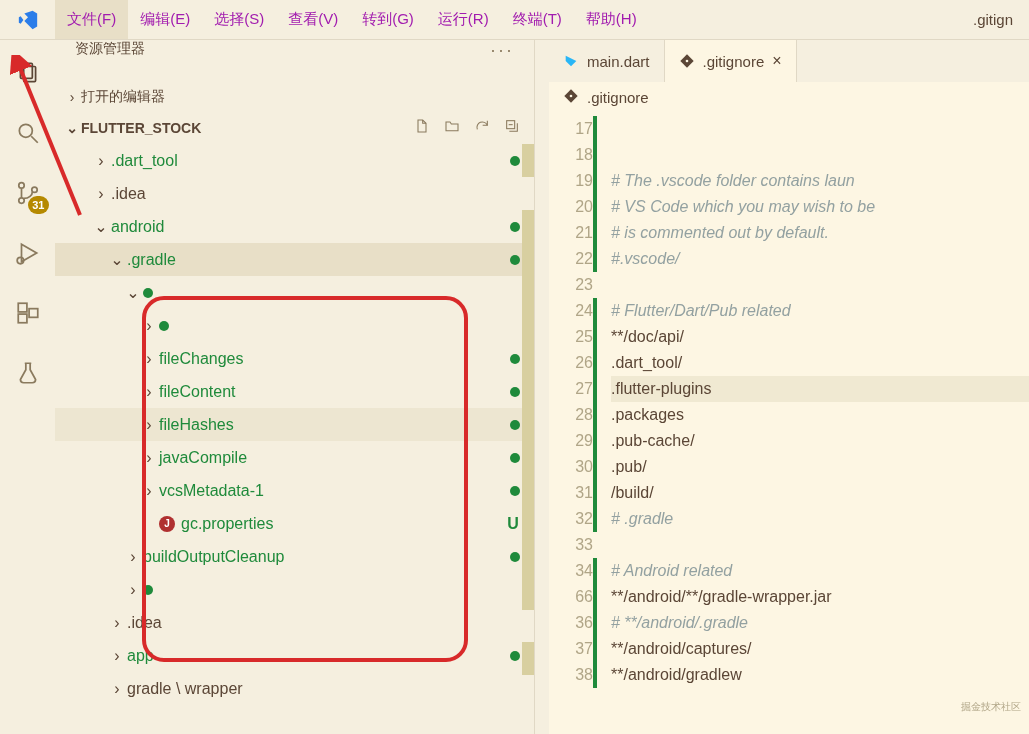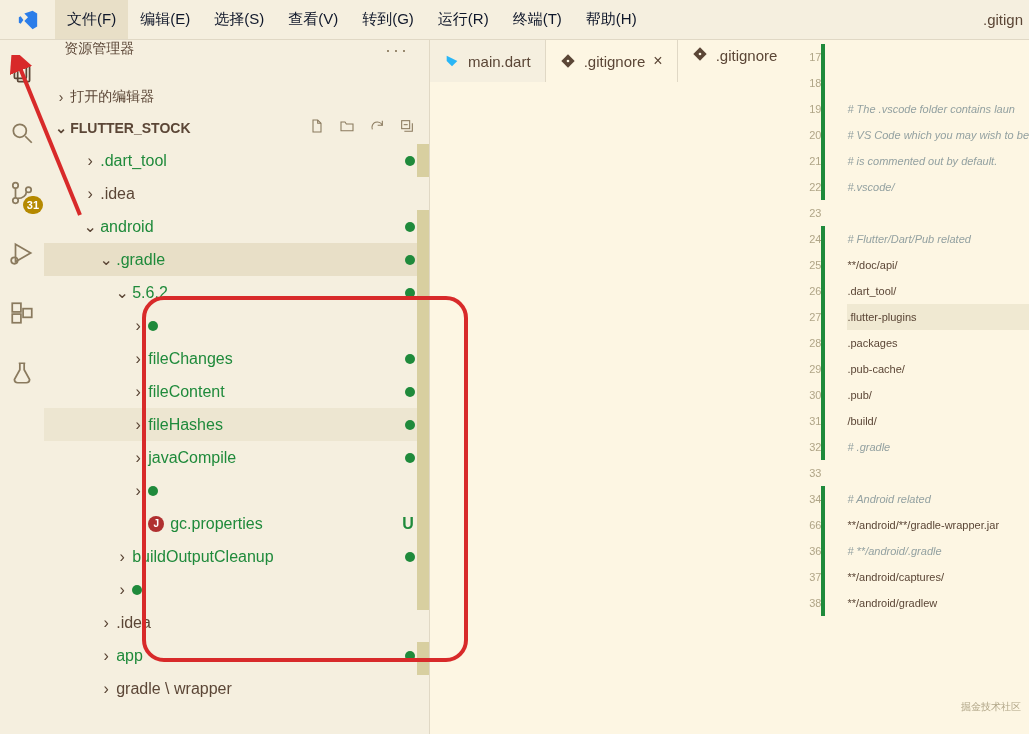--- a/index.html
+++ b/index.html
@@ -1,23 +1,23 @@
 <!DOCTYPE html>
 <html><head>
 <meta charset="utf-8">
 <style>
 * { margin: 0; padding: 0; box-sizing: border-box; font-family: "Segoe UI", -apple-system, sans-serif; }
 body { background: #f5efdf; color: #5b4636; width: 1029px; height: 734px; overflow: hidden; display: flex; flex-direction: column; }
 .titlebar { height: 40px; display: flex; align-items: center; background: #f5efdf; border-bottom: 1px solid #e0d8c5; }
 .logo { width: 55px; display: flex; align-items: center; justify-content: center; }
 .logo svg { width: 22px; height: 22px; }
 .menubar { display: flex; height: 100%; }
-.menu-item { padding: 5px 12px; display: flex; align-items: center; font-size: 15px; color: #0f172a; cursor: pointer; }
+.menu-item { padding: 5px 12px; display: flex; align-items: center; font-size: 15px; color: #a21caf; cursor: pointer; }
 .menu-item.active { background: #e8dfc7; }
-.title-right { margin-left: auto; padding-right: 6px; font-size: 15px; color: #5b4636; }
+.title-right { margin-left: auto; padding-right: 16px; font-size: 15px; color: #5b4636; }
 .main { flex: 1; display: flex; overflow: hidden; }
 .activitybar { width: 55px; background: #f5efdf; display: flex; flex-direction: column; align-items: center; padding-top: 18px; gap: 30px; position: relative; }
 .activity-icon { width: 30px; height: 30px; display: flex; align-items: center; justify-content: center; color: #8a7a5e; cursor: pointer; position: relative; }
 .activity-icon.active { color: #5b4636; }
 .badge { position: absolute; bottom: -6px; right: -6px; background: #b58900; color: #fff; font-size: 11px; border-radius: 10px; min-width: 20px; height: 18px; display: flex; align-items: center; justify-content: center; padding: 0 4px; font-weight: 600; }
 .sidebar { width: 480px; background: #f5efdf; border-right: 1px solid #e0d8c5; display: flex; flex-direction: column; }
 .sidebar-header { height: 42px; display: flex; align-items: flex-start; padding: 0 20px; font-size: 14px; color: #5b4636; justify-content: space-between; }
 .dots { font-size: 18px; color: #8a7a5e; cursor: pointer; letter-spacing: 2px; }
 .section-header { height: 30px; display: flex; align-items: center; padding-left: 8px; font-size: 14px; cursor: pointer; }
 .chev { width: 18px; display: inline-flex; justify-content: center; font-size: 14px; color: #5b4636; }
@@ -29,28 +29,28 @@
 .tree-row .label { flex: 1; white-space: nowrap; }
 .tree-row.git-new .label { color: #1f8a3b; }
 .tree-row.normal .label { color: #5b4636; }
 .tree-row.selected { background: #e8dfc7; }
 .tree-row.hover { background: #ede6d1; }
 .status-dot { width: 10px; height: 10px; border-radius: 50%; background: #1f8a3b; }
 .status-u { color: #1f8a3b; font-weight: 600; width: 14px; text-align: center; }
 .indent { display: inline-block; }
 .folder-chev { width: 20px; display: inline-flex; justify-content: center; color: #5b4636; }
 .tree-row .icon-j { width: 16px; height: 16px; border-radius: 50%; background: #b03030; color: #fff; font-size: 10px; display: inline-flex; align-items: center; justify-content: center; margin-right: 6px; font-weight: 700; }
-.editor { flex: 1; display: flex; background: #fdf6e3; }
+.editor { flex: 1; display: flex; flex-direction: column; background: #fdf6e3; margin-left: 14px; }
 .tabs { height: 42px; display: flex; align-items: stretch; background: #f5efdf; }
 .tab { display: flex; align-items: center; padding: 0 14px; gap: 8px; font-size: 15px; cursor: pointer; border-right: 1px solid #e0d8c5; }
 .tab.active { background: #fdf6e3; }
 .tab .close { font-size: 16px; color: #5b4636; }
 .tab-icon { width: 16px; height: 16px; display: inline-flex; align-items: center; justify-content: center; }
 .breadcrumb { height: 30px; display: flex; align-items: center; padding-left: 14px; gap: 8px; font-size: 15px; color: #5b4636; }
-.code { flex: 1; display: flex; font-family: Consolas, "Courier New", monospace; font-size: 11px; overflow: hidden; gap: 8px; }
+.code { flex: 1; display: flex; font-family: Consolas, "Courier New", monospace; font-size: 16px; overflow: hidden; }
 .gutter { width: 62px; text-align: right; padding-right: 18px; color: #b0a587; background: #fdf6e3; padding-top: 4px; position: relative; }
 .gutter .ln { height: 26px; line-height: 26px; position: relative; }
 .gutter .ln.changed::after { content: ""; position: absolute; right: -4px; top: 0; bottom: 0; width: 4px; background: #1f8a3b; }
 .codelines { flex: 1; padding-top: 4px; }
 .codelines .line { height: 26px; line-height: 26px; white-space: pre; color: #5b4636; }
 .codelines .line.comment { color: #93a1a1; font-style: italic; }
 .codelines .line.highlight { background: #f0e9d2; }
 .red-box { position: absolute; border: 4px solid #d82a2a; border-radius: 22px; pointer-events: none; }
 .arrow-svg { position: absolute; pointer-events: none; }
 .watermark { position: absolute; right: 8px; bottom: 20px; font-size: 10px; color: #b0a587; }
@@ -175,21 +175,20 @@
         </div>
         <div class="tree-row git-new selected">
           <span class="indent" style="width: 52px;"></span>
           <span class="folder-chev">⌄</span>
           <span class="label">.gradle</span>
           <span class="status-dot"></span>
         </div>
         <div class="tree-row git-new">
           <span class="indent" style="width: 68px;"></span>
           <span class="folder-chev">⌄</span>
-          <span class="label">5.6.2</span>
           <span class="status-dot"></span>
         </div>
         <div class="tree-row git-new">
           <span class="indent" style="width: 84px;"></span>
           <span class="folder-chev">›</span>
           <span class="status-dot"></span>
         </div>
         <div class="tree-row git-new">
           <span class="indent" style="width: 84px;"></span>
           <span class="folder-chev">›</span>
@@ -210,20 +209,21 @@
         </div>
         <div class="tree-row git-new">
           <span class="indent" style="width: 84px;"></span>
           <span class="folder-chev">›</span>
           <span class="label">javaCompile</span>
           <span class="status-dot"></span>
         </div>
         <div class="tree-row git-new">
           <span class="indent" style="width: 84px;"></span>
           <span class="folder-chev">›</span>
+          <span class="label">vcsMetadata-1</span>
           <span class="status-dot"></span>
         </div>
         <div class="tree-row git-new">
           <span class="indent" style="width: 84px;"></span>
           <span class="folder-chev"></span>
           <span class="icon-j">J</span>
           <span class="label">gc.properties</span>
           <span class="status-u">U</span>
         </div>
         <div class="tree-row git-new">

